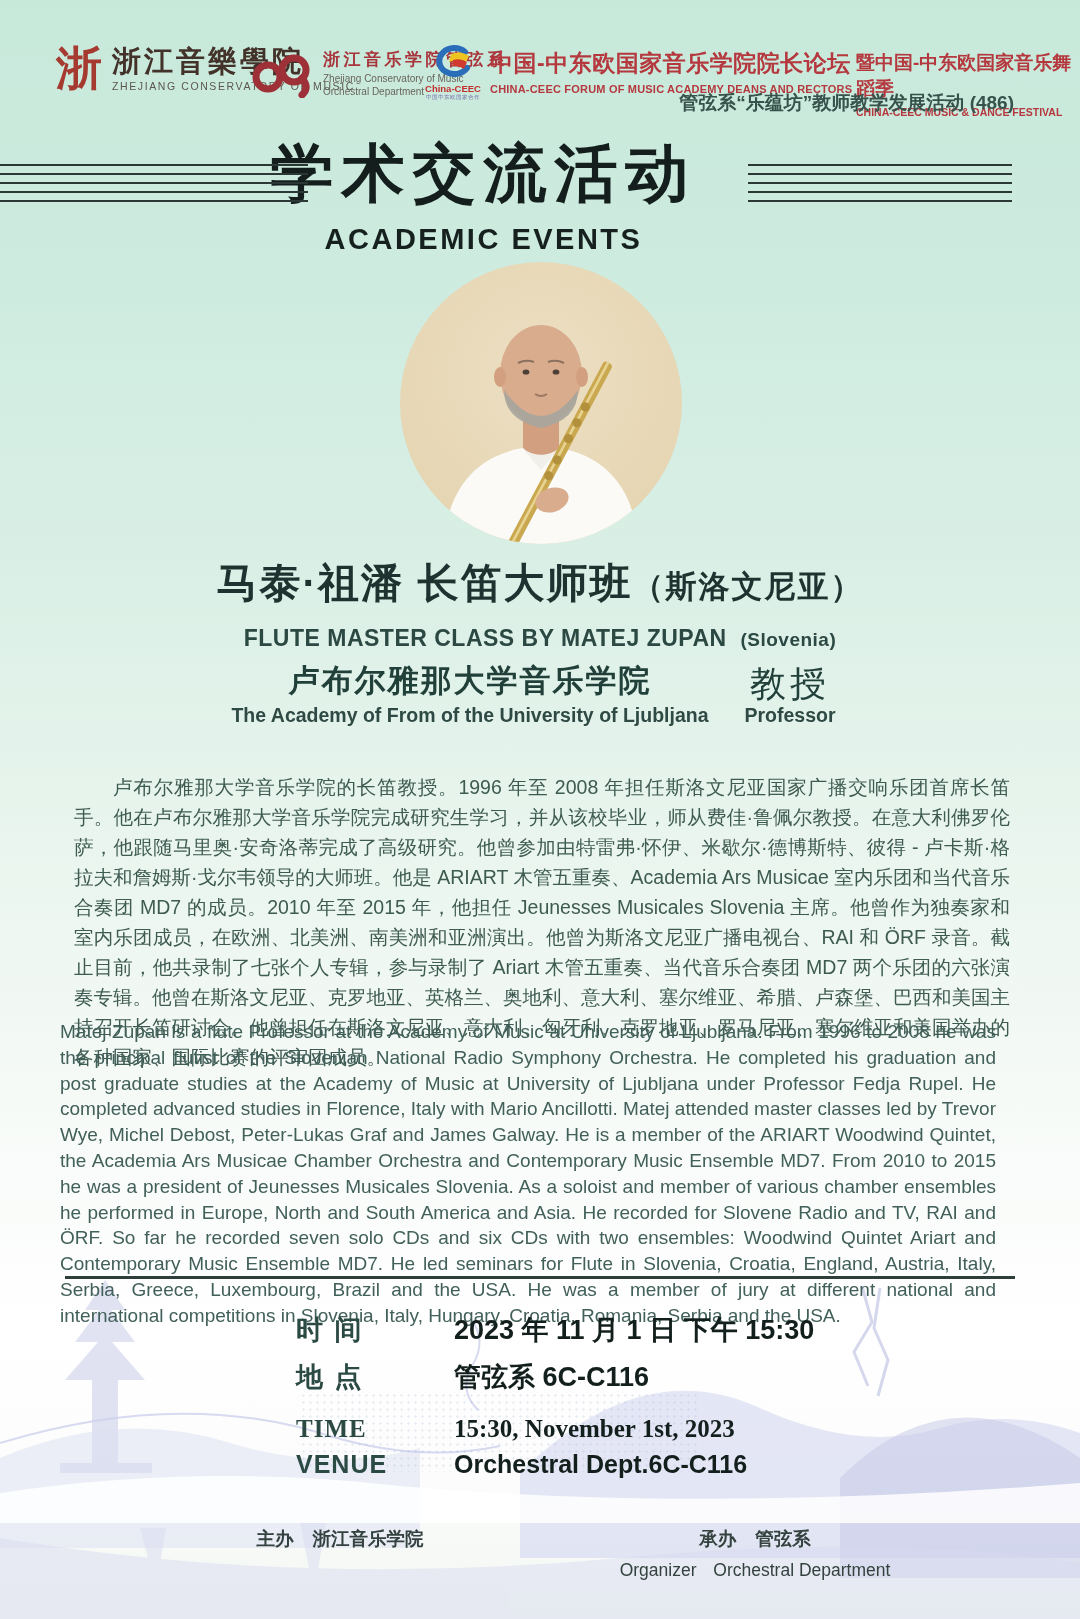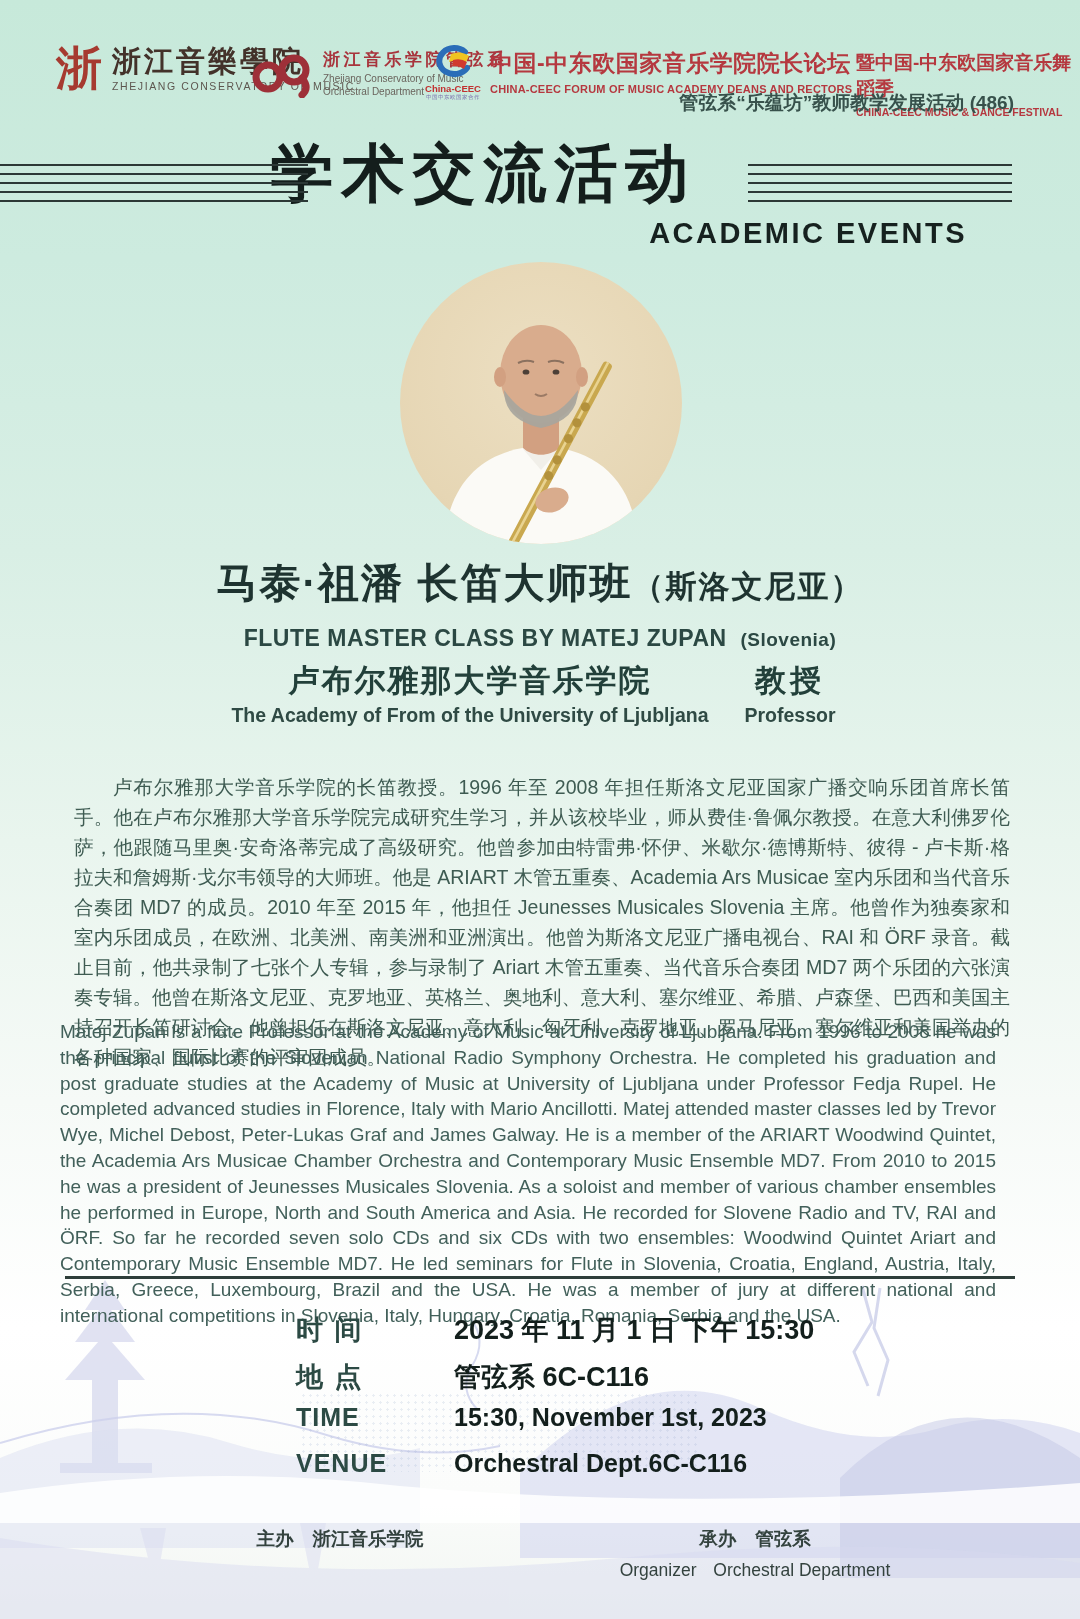--- a/index.html
+++ b/index.html
@@ -27,50 +27,50 @@
   .fest .en{font-size:10.5px;font-weight:700;color:#b5383f;margin-top:4px;}
   .activity{position:absolute;right:66px;top:52px;text-align:right;color:#37514b;}
   .activity .a1{font-size:19px;font-weight:600;}
   .activity .a2{font-size:18px;margin-top:5px;}
   
   .banner{position:absolute;top:134px;left:0;width:967px;text-align:center;}
   .staff{position:absolute;top:30px;height:38px;background:repeating-linear-gradient(to bottom,#2c3836 0,#2c3836 2px,transparent 2px,transparent 9px);}
   .staff.l{left:0;width:308px;}
   .staff.r{left:748px;width:264px;}
   .banner .zh{font-size:63px;font-weight:900;letter-spacing:8px;color:#141e1c;line-height:1.25;}
-  .banner .en{font-size:29px;font-weight:800;letter-spacing:2.5px;color:#16211f;margin-top:4px;text-align:right;}
+  .banner .en{font-size:29px;font-weight:800;letter-spacing:2.5px;color:#16211f;margin-top:10px;}
   
   .portrait{position:absolute;top:262px;left:400px;width:282px;height:282px;border-radius:50%;overflow:hidden;background:radial-gradient(circle at 50% 40%,#ecdfc2 0%,#e6d6b4 70%,#e0cfab 100%);}
   
   .name{position:absolute;top:556px;left:0;width:1080px;text-align:center;color:#1e3330;}
   .name .zh{font-size:41px;font-weight:900;letter-spacing:2px;}
   .name .zh .note{font-size:31px;font-weight:800;}
   .name .en{font-size:23px;font-weight:800;color:#2b4843;letter-spacing:.5px;margin-top:14px;}
   .name .en .note{font-size:19px;}
   .affil{position:absolute;top:660px;left:0;width:1080px;color:#22403a;}
   .affil .a-zh{position:absolute;left:150px;width:640px;text-align:center;font-size:31px;font-weight:900;letter-spacing:2px;}
-  .affil .r-zh{position:absolute;left:710px;width:160px;text-align:center;font-size:31px;font-weight:700;letter-spacing:4px;}
+  .affil .r-zh{position:absolute;left:710px;width:160px;text-align:center;font-size:36px;font-weight:400;letter-spacing:4px;}
   .affil .a-en{position:absolute;top:44px;left:150px;width:640px;text-align:center;font-size:19.5px;font-weight:600;color:#2f4a44;}
   .affil .r-en{position:absolute;top:44px;left:710px;width:160px;text-align:center;font-size:19.5px;font-weight:600;color:#2f4a44;}
   
   .bio-zh{position:absolute;top:752px;left:74px;width:936px;font-size:19.5px;line-height:30px;color:#3e5b52;text-align:justify;text-indent:2em;}
   .bio-en{position:absolute;top:1000px;left:60px;width:936px;font-size:19px;line-height:25.8px;color:#42605a;text-align:justify;}
   
   .divider{position:absolute;top:1276px;left:65px;width:950px;height:3px;background:#2e3e3a;}
   .dots{position:absolute;top:1392px;left:300px;width:400px;height:80px;opacity:.18;
     background-image:radial-gradient(#8fa3c8 1px,transparent 1.2px);background-size:7px 7px;}
   .sched{position:absolute;top:1312px;left:296px;}
   .srow{display:grid;grid-template-columns:158px auto;align-items:baseline;}
   .srow .lab{font-size:27px;font-weight:900;color:#2c4a44;letter-spacing:2px;}
   .srow .val{font-size:27px;font-weight:800;color:#131f1c;}
   .srow.zh2{margin-top:11px;}
-  .srow.en1{margin-top:8px;}
+  .srow.en1{margin-top:20px;font-family:Liberation Serif, serif;}
   .srow.en1 .lab,.srow.en2 .lab{font-size:25px;letter-spacing:1px;}
   .srow.en1 .val,.srow.en2 .val{font-size:25px;font-weight:600;}
-  .srow.en2{margin-top:17px;}
+  .srow.en2{margin-top:7px;}
   
   .footer{position:absolute;top:1518px;left:0;width:1080px;color:#33423e;}
   .fg{position:absolute;text-align:center;margin-top:8px;}
   .fg.host{left:130px;width:420px;}
   .fg.org{left:545px;width:420px;}
   .fg .zh{font-size:18.5px;font-weight:700;}
   .fg .zh .nm{margin-left:14px;font-weight:600;}
   .fg .en{font-size:17.5px;margin-top:9px;}
   .fg .en .nm{margin-left:12px;}
   

